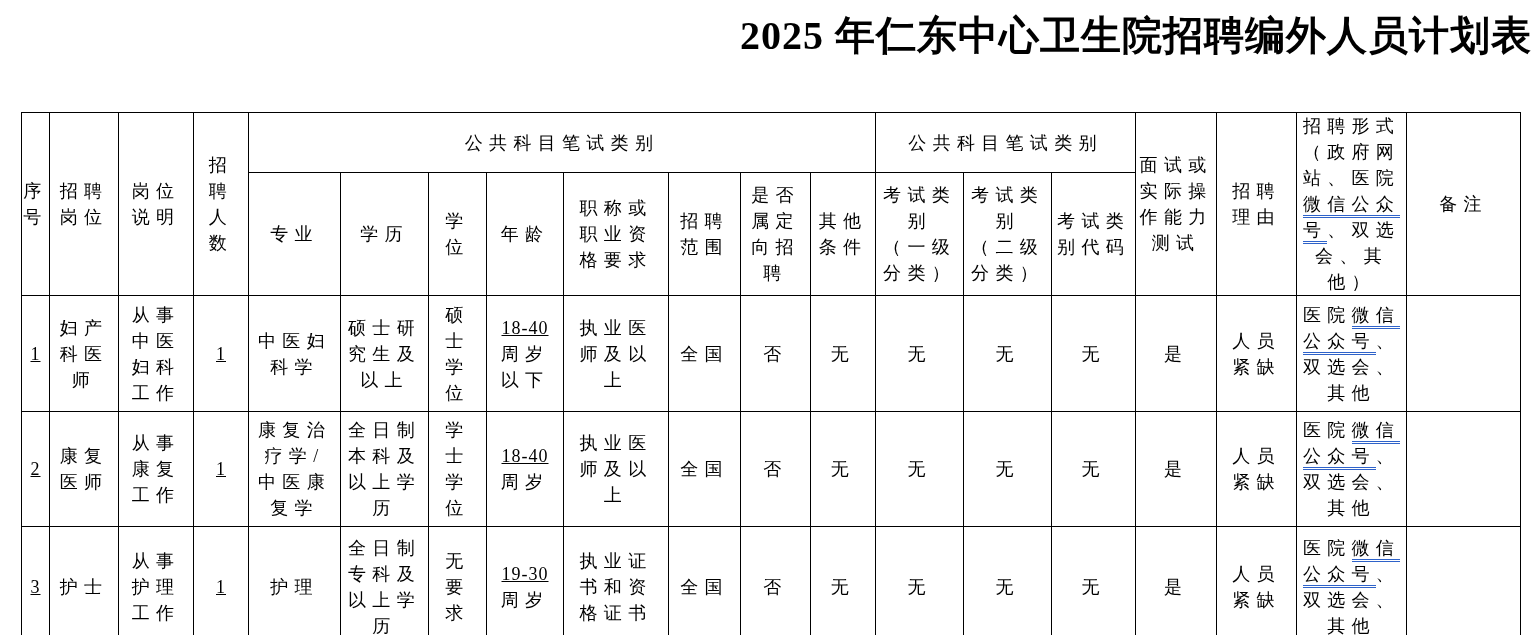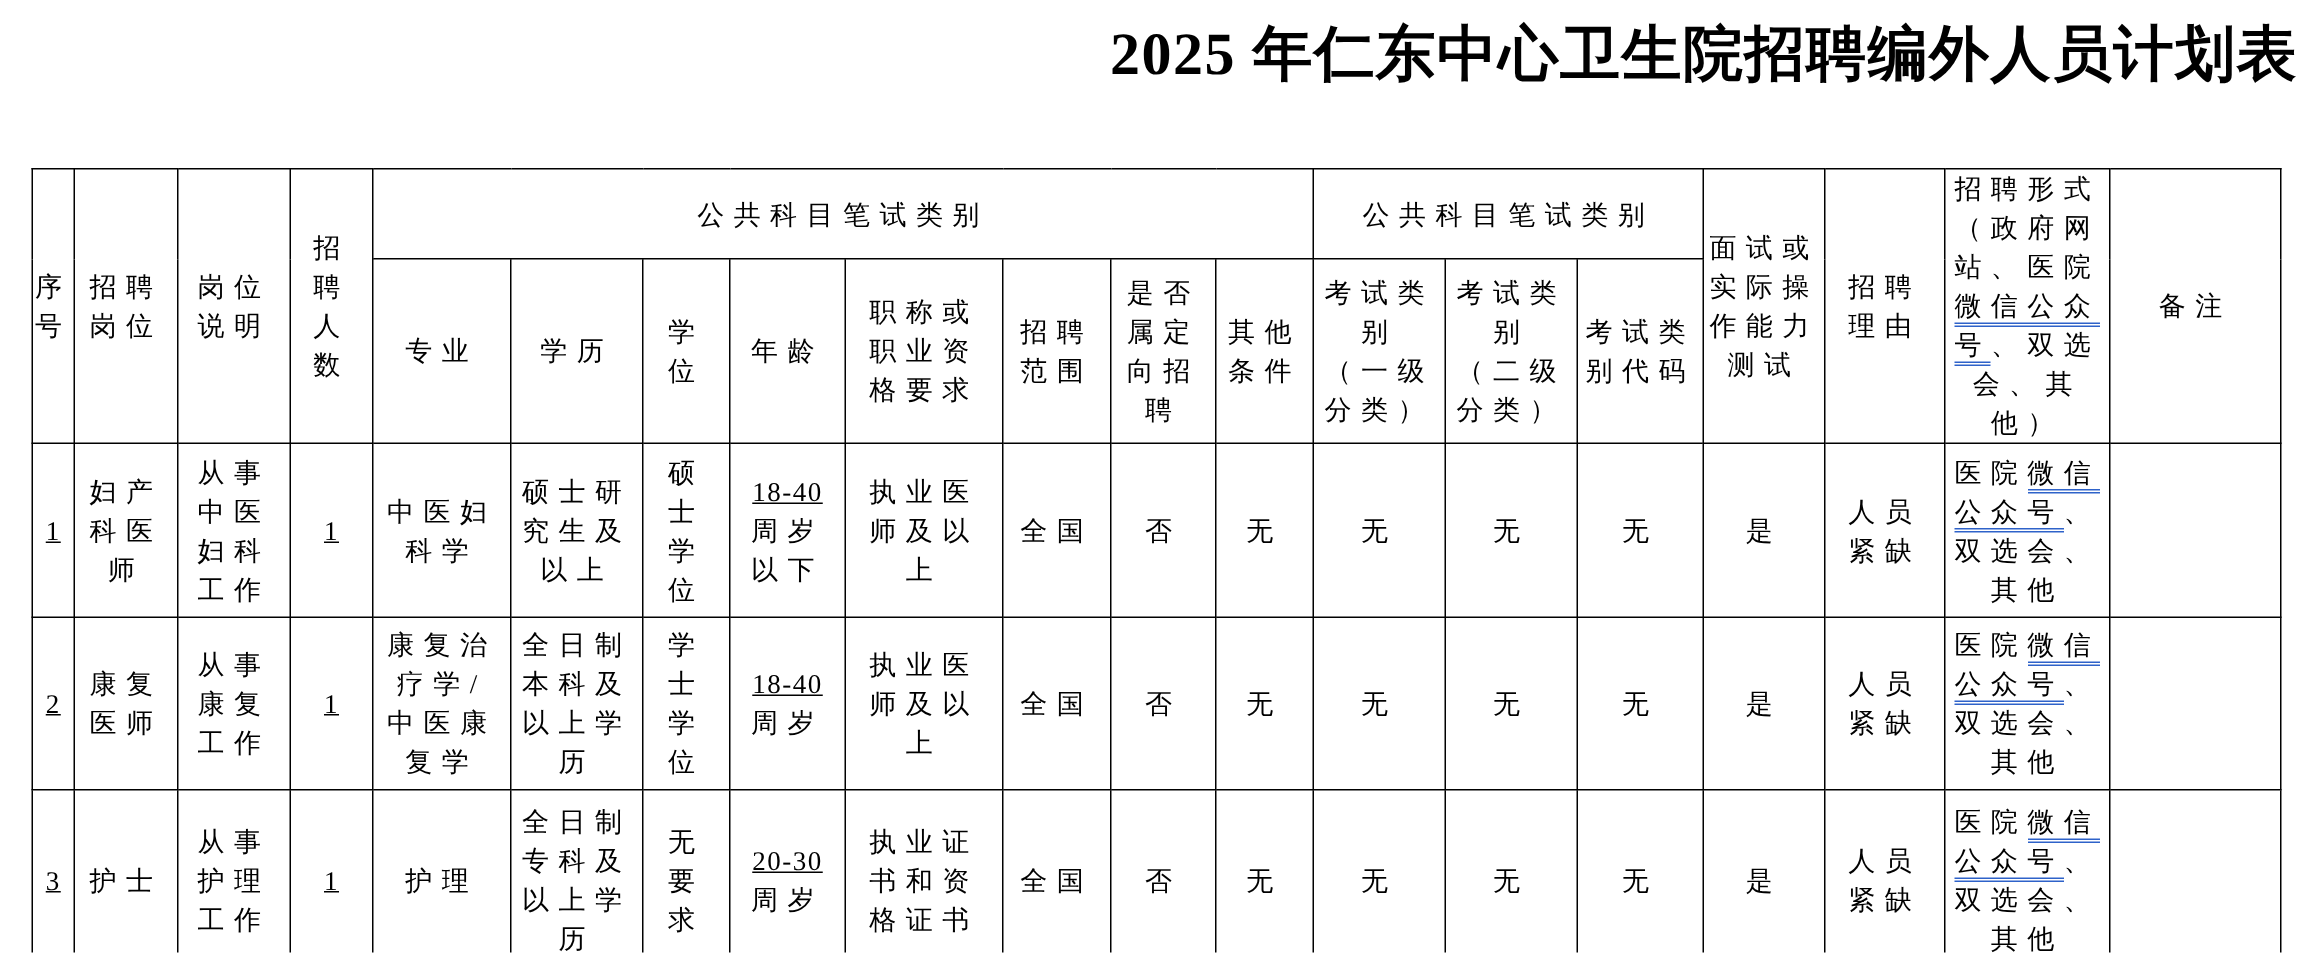--- a/index.html
+++ b/index.html
@@ -207,21 +207,21 @@
 工作</td>
       <td class="num">1</td>
       <td>护理</td>
       <td>全日制
 专科及
 以上学
 历</td>
       <td>无
 要
 求</td>
-      <td><span class="num">20-30</span><span>
+      <td><span class="num">19-30</span><span>
 周岁</span></td>
       <td>执业证
 书和资
 格证书</td>
       <td>全国</td>
       <td>否</td>
       <td>无</td>
       <td>无</td>
       <td>无</td>
       <td>无</td>

